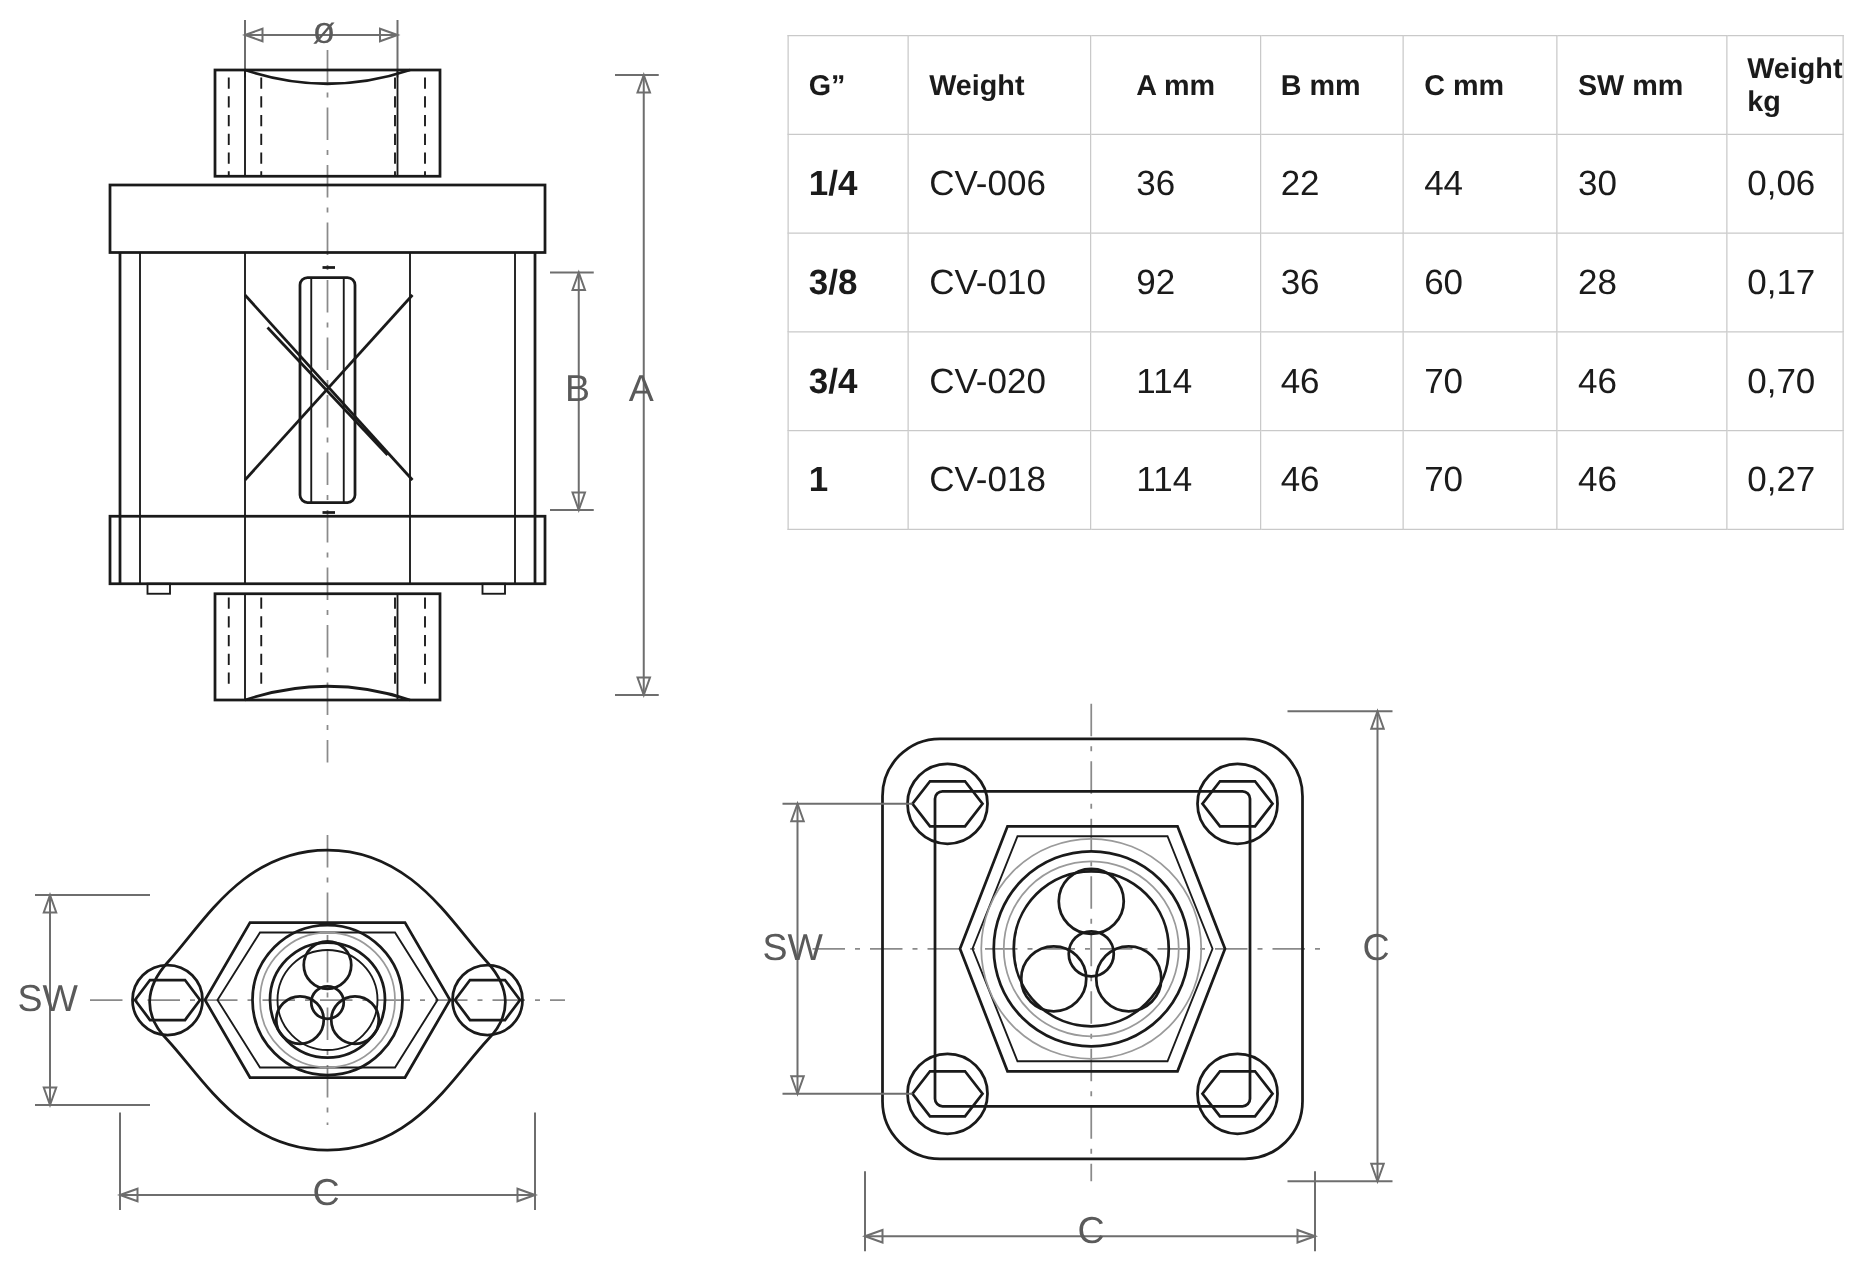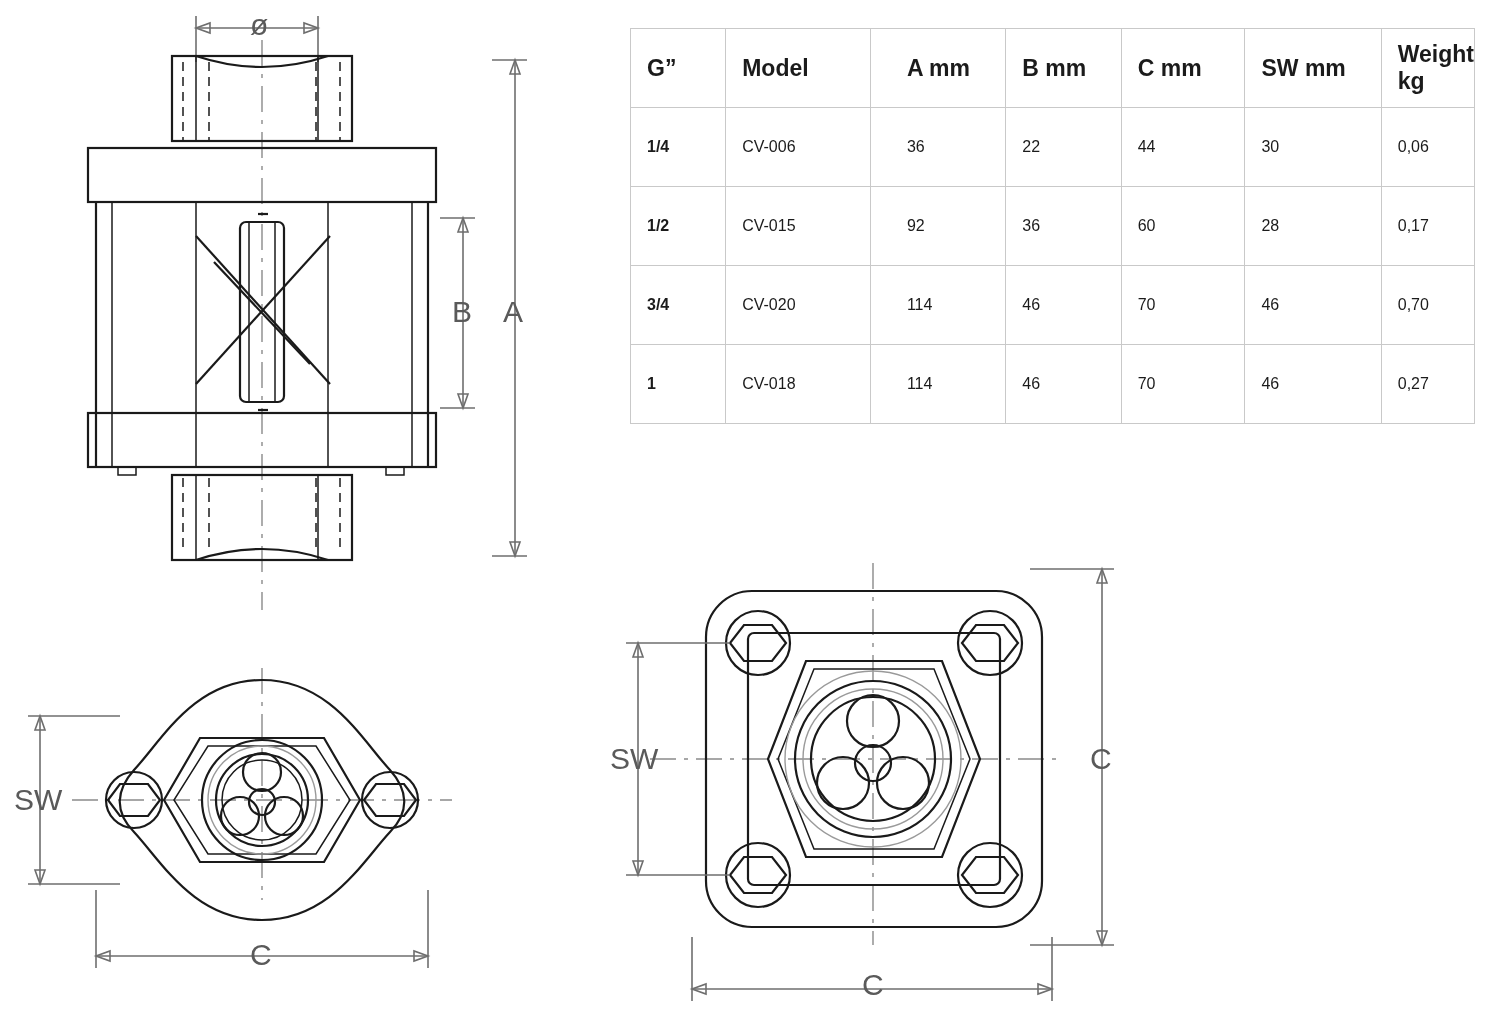--- a/index.html
+++ b/index.html
@@ -1,21 +1,21 @@
 <!DOCTYPE html>
 <html><head>
 <meta charset="utf-8">
 <style>
   html,body{margin:0;padding:0;background:#ffffff;}
   body{width:1500px;height:1027px;position:relative;font-family:"Liberation Sans",sans-serif;color:#1a1a1a;overflow:hidden;}
   .stage{position:absolute;left:0;top:0;width:1500px;height:1027px;}
 
   
   .spec-table{position:absolute;left:630px;top:28px;width:845px;border-collapse:collapse;}
-  .spec-table th,.spec-table td{border:1px solid #c9c9c9;height:78px;padding:0 0 0 16px;text-align:left;font-size:16px;font-weight:400;color:#1b1b1b;vertical-align:middle;}
+  .spec-table th,.spec-table td{border:1px solid #c9c9c9;height:78px;padding:0 0 0 16px;text-align:left;font-size:28px;font-weight:400;color:#1b1b1b;vertical-align:middle;}
   .spec-table th{font-weight:700;font-size:23px;}
   .spec-table td.g{font-weight:700;}
   .spec-table th:nth-child(1),.spec-table td:nth-child(1){width:88px;}
   .spec-table th:nth-child(2),.spec-table td:nth-child(2){width:140px;}
   .spec-table th:nth-child(3),.spec-table td:nth-child(3){width:110px;padding-left:36px;}
   .spec-table th:nth-child(4),.spec-table td:nth-child(4){width:110px;}
   .spec-table th:nth-child(5),.spec-table td:nth-child(5){width:120px;}
   .spec-table th:nth-child(6),.spec-table td:nth-child(6){width:135px;}
 
   
@@ -29,41 +29,41 @@
 </style>
 </head>
 <body>
 
 <div class="stage">
 
   <table class="spec-table">
     <thead>
       <tr>
         <th>G”</th>
-        <th>Model</th>
+        <th>Weight</th>
         <th>A mm</th>
         <th>B mm</th>
         <th>C mm</th>
         <th>SW mm</th>
         <th>Weight kg</th>
       </tr>
     </thead>
     <tbody>
       <tr>
         <td class="g">1/4</td>
         <td>CV-006</td>
         <td>36</td>
         <td>22</td>
         <td>44</td>
         <td>30</td>
         <td>0,06</td>
       </tr>
       <tr>
-        <td class="g">1/2</td>
-        <td>CV-015</td>
+        <td class="g">3/8</td>
+        <td>CV-010</td>
         <td>92</td>
         <td>36</td>
         <td>60</td>
         <td>28</td>
         <td>0,17</td>
       </tr>
       <tr>
         <td class="g">3/4</td>
         <td>CV-020</td>
         <td>114</td>

